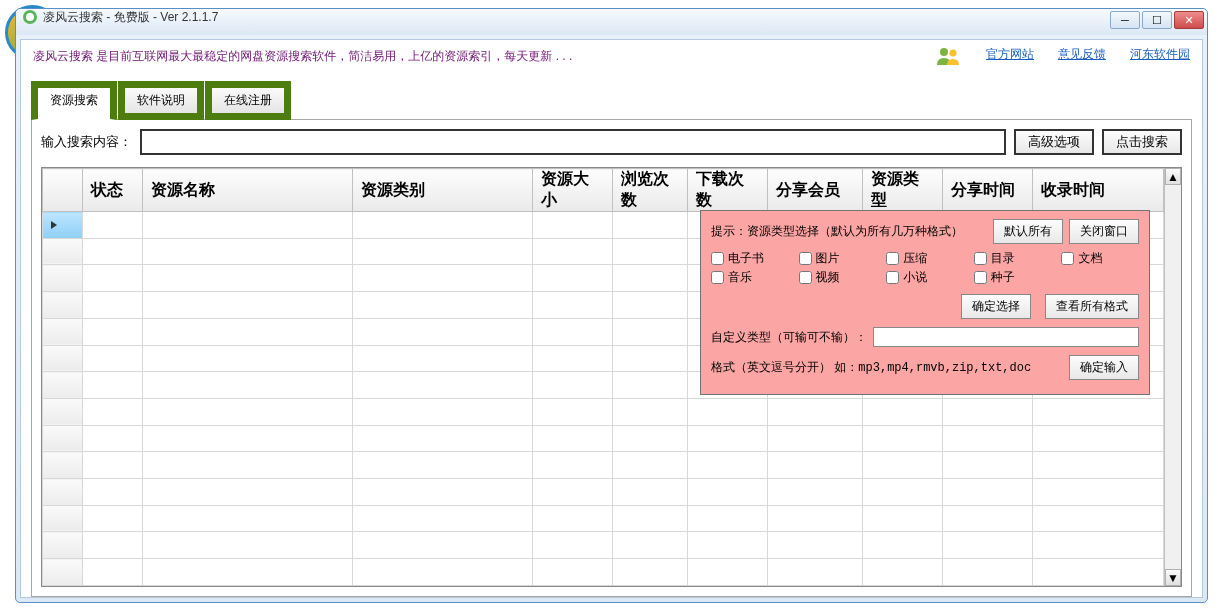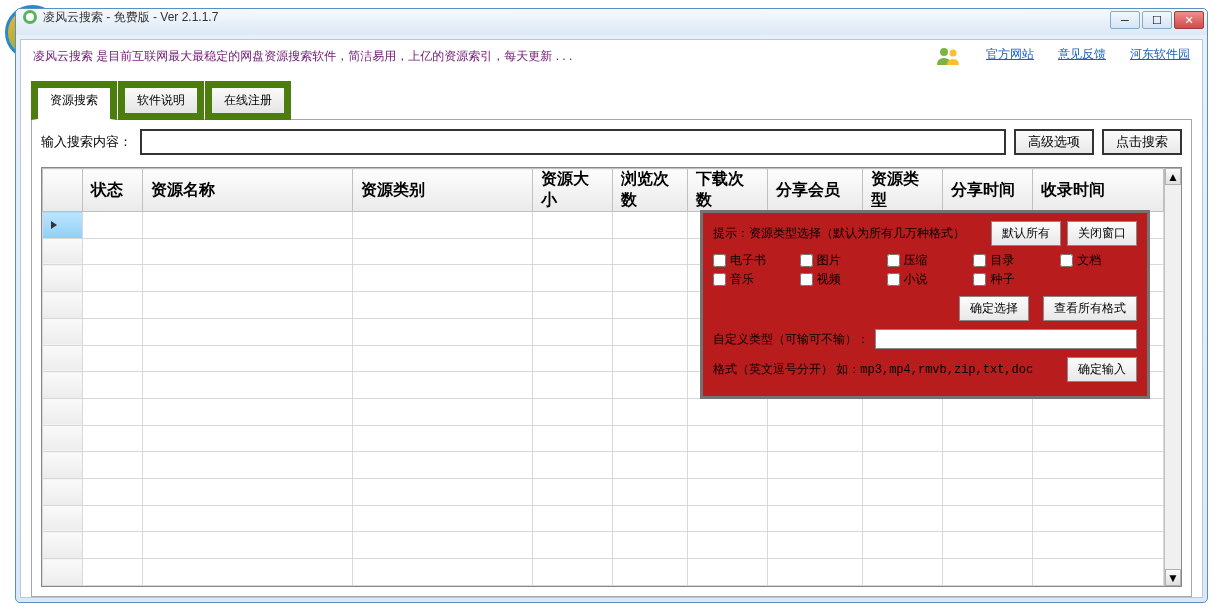--- a/index.html
+++ b/index.html
@@ -269,22 +269,22 @@
       justify-content: center;
     }
     .grid-scrollbar .sb-track { flex: 1; }
     
     
     .popup {
       position: absolute;
       top: 210px;
       left: 700px;
       width: 450px;
-      background: #b91c1c;
-      border: 3px solid #737373;
+      background: #fca5a5;
+      border: 1px solid #737373;
       padding: 8px 10px;
       font-size: 12px;
       z-index: 5;
     }
     .popup-row {
       display: flex;
       align-items: center;
       margin-bottom: 6px;
     }
     .popup-hint { flex: 1; }

